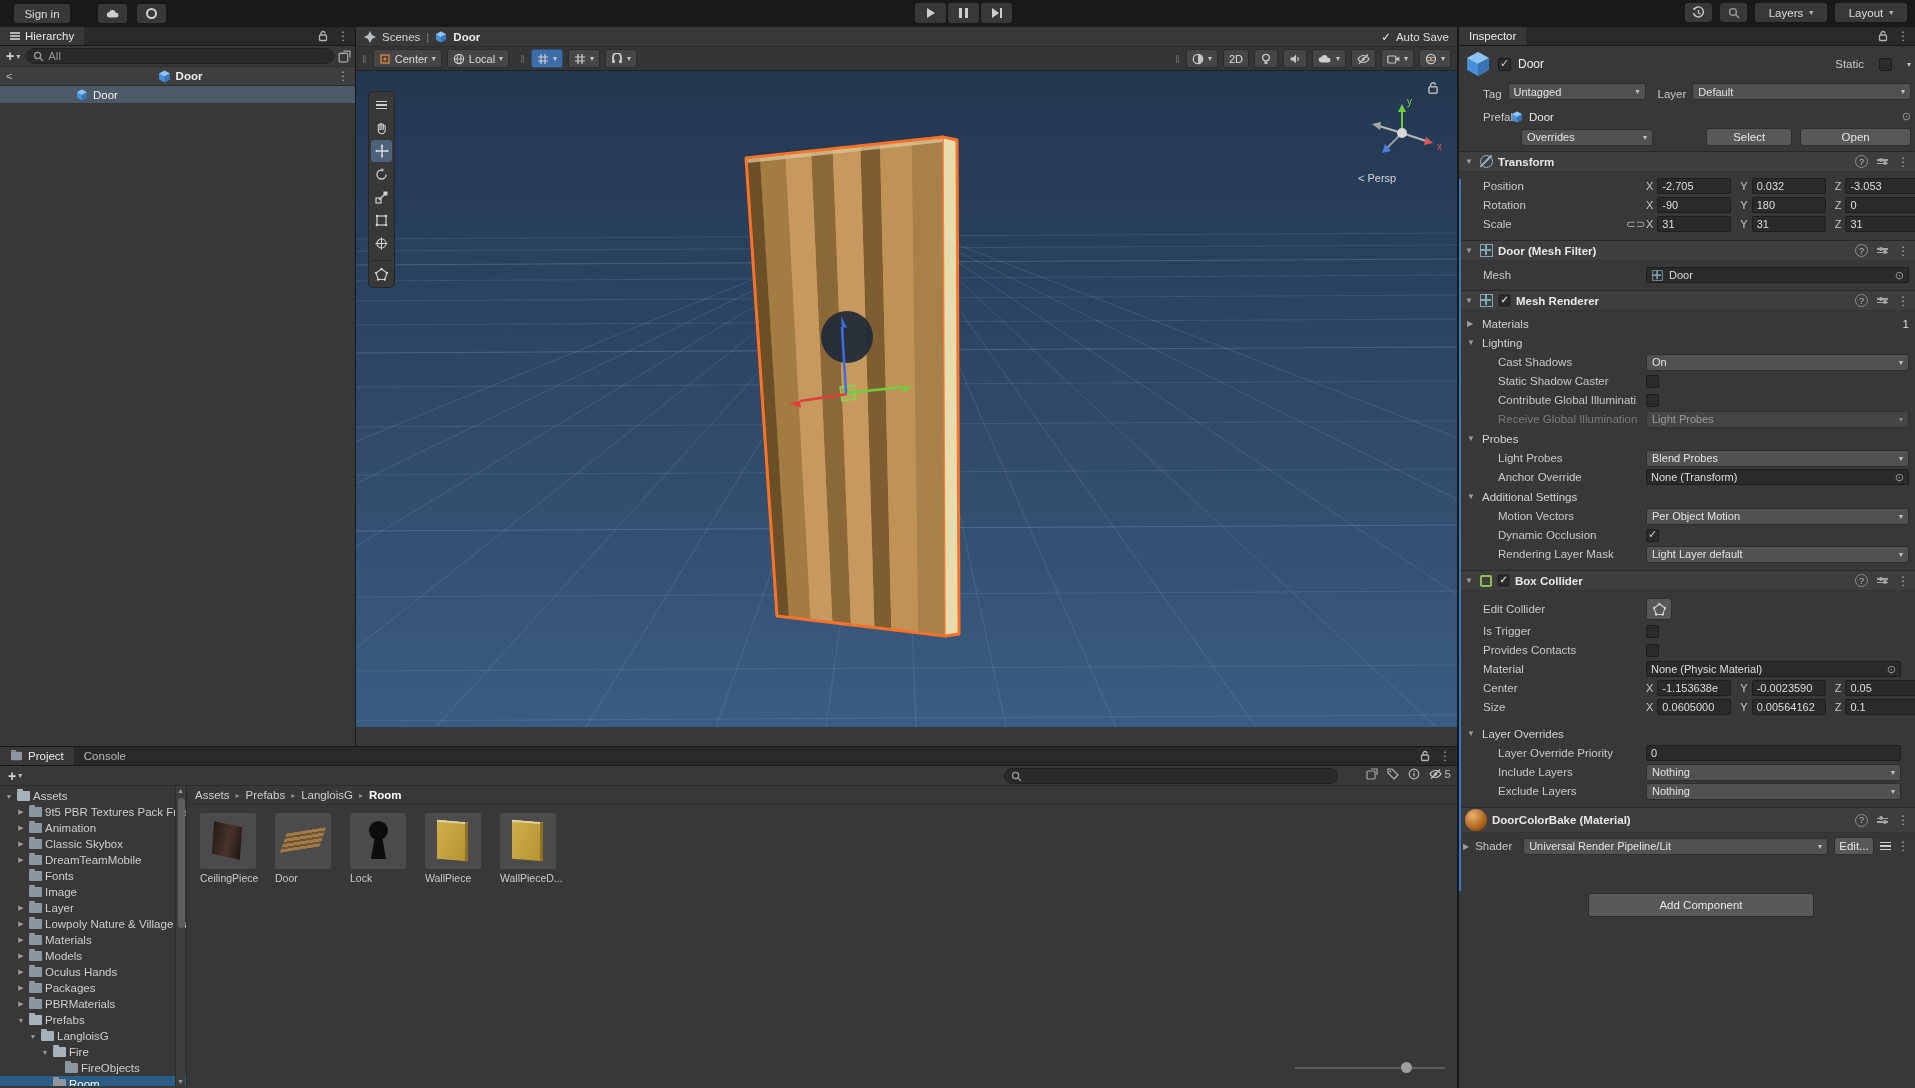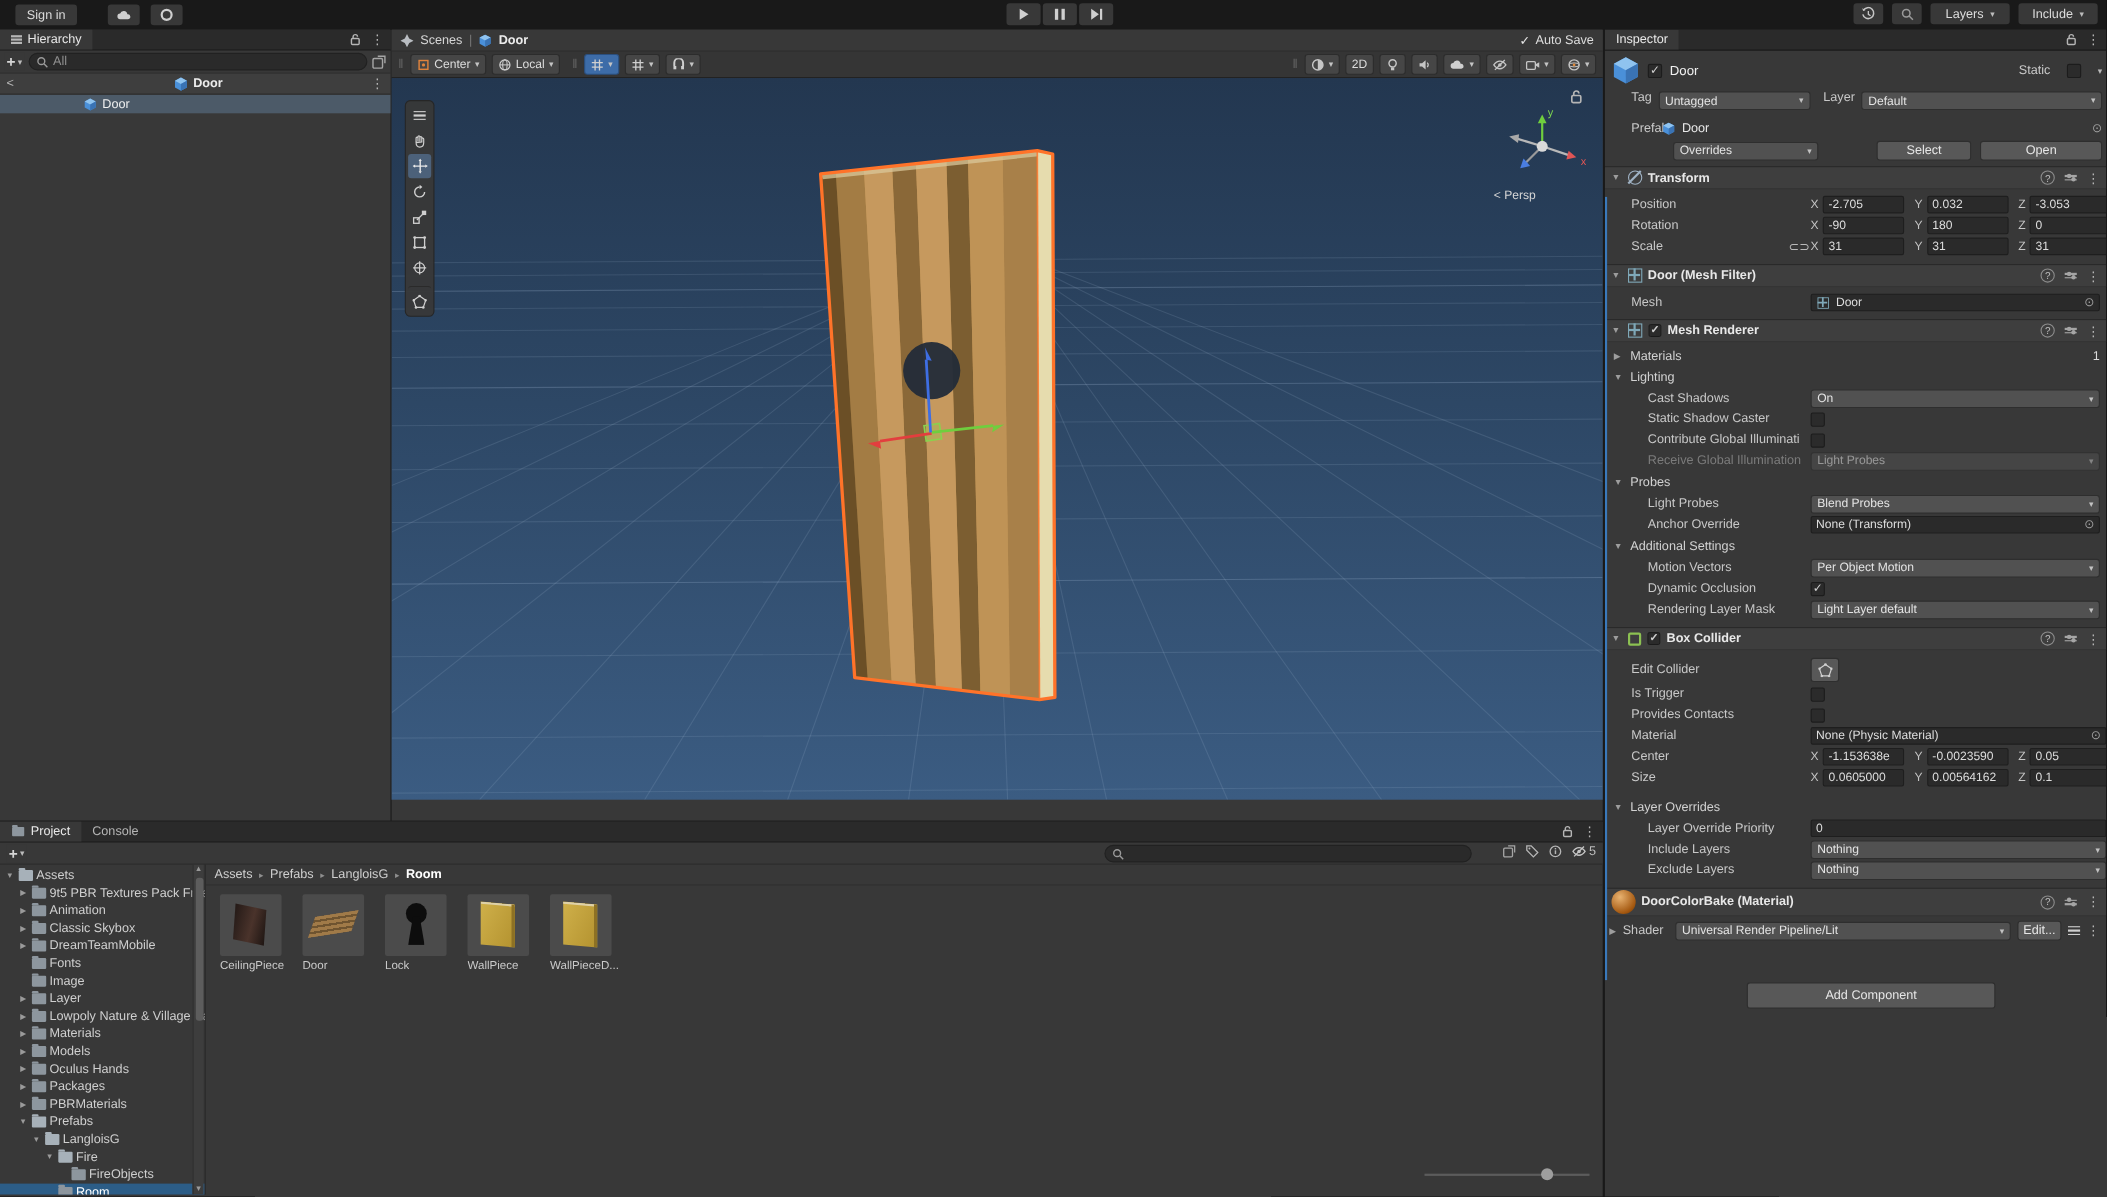--- a/index.html
+++ b/index.html
@@ -300,21 +300,21 @@
       <div class="tbbtn" style="width:27px">
           <svg class="i" width="12" height="12">
             <use href="#sym-mag"></use>
           </svg>
         </div>
       <div class="tbbtn" style="width:72px;gap:6px">
           <span>Layers</span>
           <span class="arw" style="font-size:8px;color:#bbb">▾</span>
         </div>
       <div class="tbbtn" style="width:72px;gap:6px">
-          <span>Include</span>
+          <span>Layout</span>
           <span class="arw" style="font-size:8px;color:#bbb">▾</span>
         </div>
     </div>
   </div>
 
   <div id="hierarchy">
     <div class="tabbar">
       <div class="tab active">
         <span class="hamb" style="width:10px">
             <i style="height:1.5px;background:#b6b6b6;display:block;margin:1.5px 0"></i>
@@ -803,21 +803,21 @@
               <use href="#sym-cube"></use>
             </svg>
           <span class="cb on"></span>
           <span style="color:#f0f0f0;font-size:12px">Door</span>
           <span style="margin-left:auto;display:flex;align-items:center;gap:15px">
             <span>Static</span>
             <span class="cb"></span>
             <span style="font-size:8px;color:#bbb">▾</span>
           </span>
         </div>
-        <div style="display:flex;align-items:flex-start;gap:6px;margin-top:6px">
+        <div style="display:flex;align-items:flex-end;gap:6px;margin-top:6px">
           <span style="padding-left:18px">Tag</span>
           <div class="dd" style="width:138px">
               <span>Untagged</span>
               <span class="arw">▾</span>
             </div>
           <span style="margin-left:6px">Layer</span>
           <div class="dd" style="flex:1">
               <span>Default</span>
               <span class="arw">▾</span>
             </div>
@@ -1047,21 +1047,21 @@
         <span>Box Collider</span>
         <span class="hicons">
             <span class="help">?</span>
             <span class="preset">
               <i></i>
               <i></i>
             </span>
             <span class="kebab">⋮</span>
           </span>
       </div>
-      <div style="padding:5px 0 6px 0">
+      <div style="padding:5px 14px 6px 0">
         <div class="irow" style="height:24px">
           <span class="lbl">Edit Collider</span>
           <span class="valwrap">
               <span class="btn" style="width:26px;height:22px">
                 <svg class="i" width="13" height="13">
                   <use href="#sym-collider"></use>
                 </svg>
               </span>
             </span>
         </div>

